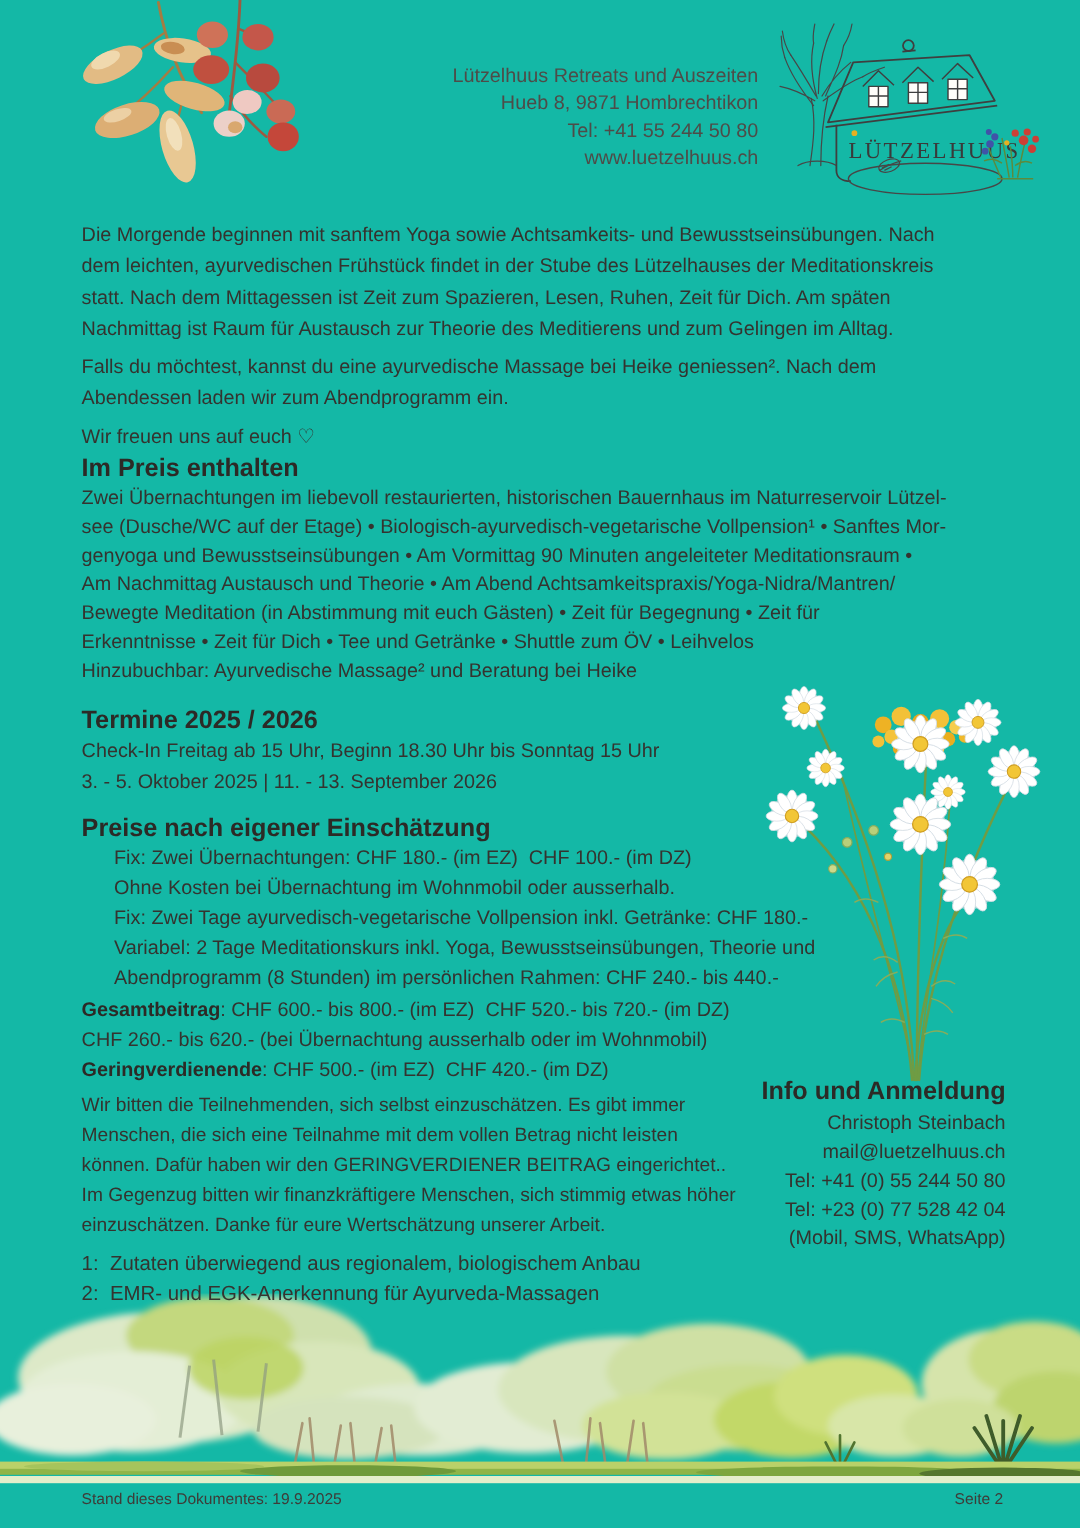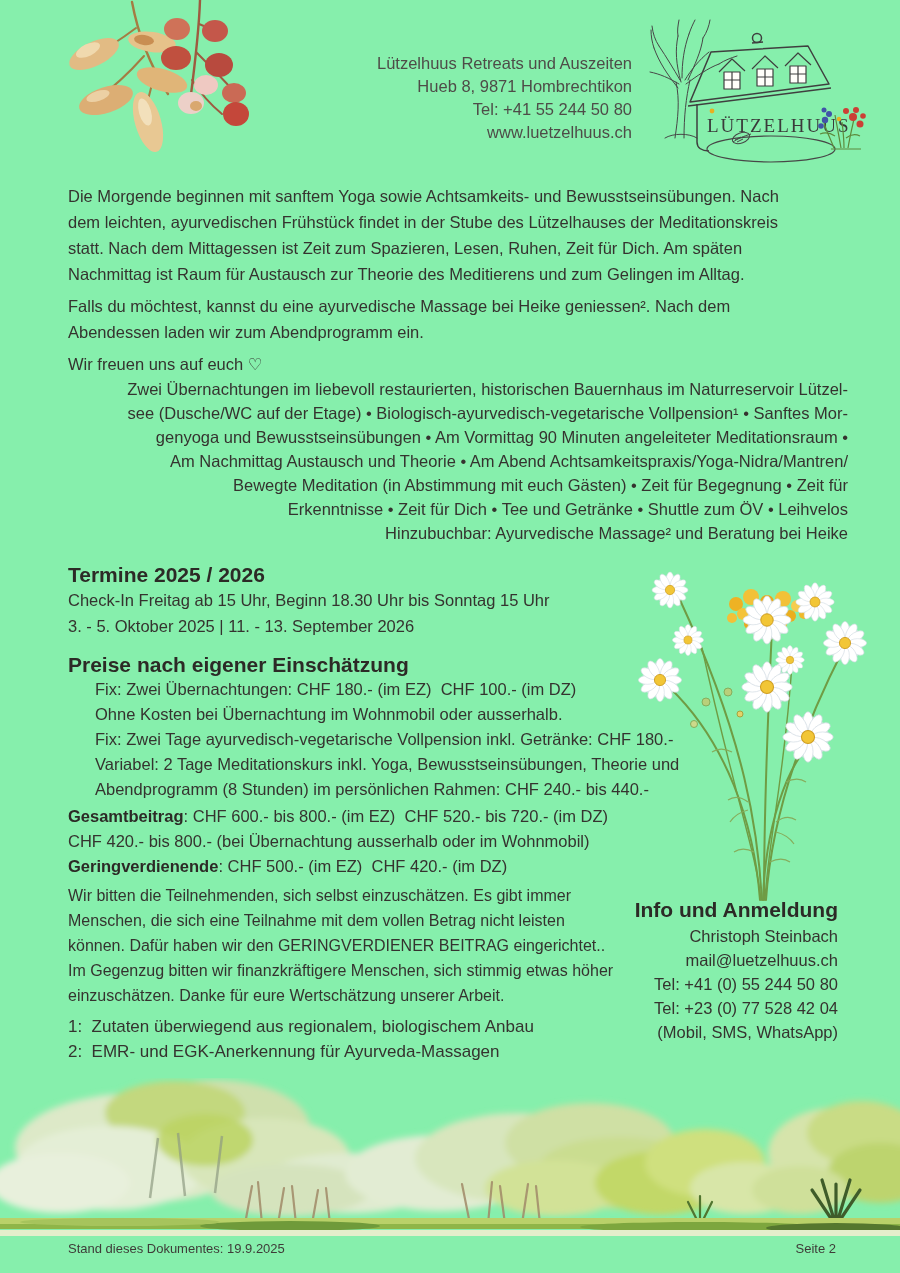--- a/index.html
+++ b/index.html
@@ -1,35 +1,35 @@
 <!DOCTYPE html>
 <html><head>
 <meta charset="utf-8">
 <style>
   html,body { margin:0; padding:0; background:#e8e8e8; }
   .page {
     position:relative; width:900px; height:1273px; margin:0 auto;
-    background:#86efac; overflow:hidden;
+    background:#14b8a6; overflow:hidden;
     font-family:"Liberation Sans", sans-serif; color:#35332f;
   }
   .ln { white-space:pre; }
   
   .hdr-contact { position:absolute; top:52px; left:300px; width:332px; text-align:right;
                  font-size:16.5px; line-height:23px; color:#4e4c48; }
   .leaves  { position:absolute; left:48px; top:0; }
   .logo    { position:absolute; left:645px; top:18px; }
   
   .main { position:absolute; left:68px; top:183px; width:780px; font-size:16.5px; z-index:2; }
   .main .ln { line-height:26px; }
   .p2, .p3 { margin-top:6px; }
   .h { font-weight:700; font-size:21px; line-height:24px; color:#2c2a26; }
   .h1 { margin-top:2px; }
   .h2 { margin-top:18px; }
   .h3 { margin-top:14px; }
-  .sec-body .ln { line-height:24px;text-align:right; }
+  .sec-body .ln { line-height:24px; }
   .prices .ln { line-height:25px;margin-left:27px; }
   .totals { margin-top:2px; }
   .totals .ln { line-height:25px; }
   .b { font-weight:700; color:#2c2a26; }
   .note { margin-top:4px; font-size:16px; }
   .note .ln { line-height:25px; }
   .fns { margin-top:6px; font-size:17px; }
   .fns .ln { line-height:25px; }
   
   .infobox { position:absolute; top:896px; right:62px; text-align:right; z-index:2; }
@@ -145,20 +145,21 @@
       <div class="ln">Nachmittag ist Raum für Austausch zur Theorie des Meditierens und zum Gelingen im Alltag.</div>
     </div>
     <div class="para p2">
       <div class="ln">Falls du möchtest, kannst du eine ayurvedische Massage bei Heike geniessen². Nach dem</div>
       <div class="ln">Abendessen laden wir zum Abendprogramm ein.</div>
     </div>
     <div class="para p3">
       <div class="ln">Wir freuen uns auf euch ♡</div>
     </div>
 
+    <div class="h h1">Im Preis enthalten</div>
     <div class="sec-body">
       <div class="ln">Zwei Übernachtungen im liebevoll restaurierten, historischen Bauernhaus im Naturreservoir Lützel-</div>
       <div class="ln">see (Dusche/WC auf der Etage) • Biologisch-ayurvedisch-vegetarische Vollpension¹ • Sanftes Mor-</div>
       <div class="ln">genyoga und Bewusstseinsübungen • Am Vormittag 90 Minuten angeleiteter Meditationsraum •</div>
       <div class="ln">Am Nachmittag Austausch und Theorie • Am Abend Achtsamkeitspraxis/Yoga-Nidra/Mantren/</div>
       <div class="ln">Bewegte Meditation (in Abstimmung mit euch Gästen) • Zeit für Begegnung • Zeit für</div>
       <div class="ln">Erkenntnisse • Zeit für Dich • Tee und Getränke • Shuttle zum ÖV • Leihvelos</div>
       <div class="ln">Hinzubuchbar: Ayurvedische Massage² und Beratung bei Heike</div>
     </div>
 
@@ -171,21 +172,21 @@
     <div class="h h3">Preise nach eigener Einschätzung</div>
     <div class="prices">
       <div class="ln">Fix: Zwei Übernachtungen: CHF 180.- (im EZ)  CHF 100.- (im DZ)</div>
       <div class="ln">Ohne Kosten bei Übernachtung im Wohnmobil oder ausserhalb.</div>
       <div class="ln">Fix: Zwei Tage ayurvedisch-vegetarische Vollpension inkl. Getränke: CHF 180.-</div>
       <div class="ln">Variabel: 2 Tage Meditationskurs inkl. Yoga, Bewusstseinsübungen, Theorie und</div>
       <div class="ln">Abendprogramm (8 Stunden) im persönlichen Rahmen: CHF 240.- bis 440.-</div>
     </div>
     <div class="totals">
       <div class="ln"><span class="b">Gesamtbeitrag</span><span>: CHF 600.- bis 800.- (im EZ)  CHF 520.- bis 720.- (im DZ)</span></div>
-      <div class="ln">CHF 420.- bis 800.- (bei Übernachtung ausserhalb oder im Wohnmobil)</div>
+      <div class="ln">CHF 260.- bis 620.- (bei Übernachtung ausserhalb oder im Wohnmobil)</div>
       <div class="ln"><span class="b">Geringverdienende</span><span>: CHF 500.- (im EZ)  CHF 420.- (im DZ)</span></div>
     </div>
 
     <div class="note">
       <div class="ln">Wir bitten die Teilnehmenden, sich selbst einzuschätzen. Es gibt immer</div>
       <div class="ln">Menschen, die sich eine Teilnahme mit dem vollen Betrag nicht leisten</div>
       <div class="ln">können. Dafür haben wir den GERINGVERDIENER BEITRAG eingerichtet..</div>
       <div class="ln">Im Gegenzug bitten wir finanzkräftigere Menschen, sich stimmig etwas höher</div>
       <div class="ln">einzuschätzen. Danke für eure Wertschätzung unserer Arbeit.</div>
     </div>

